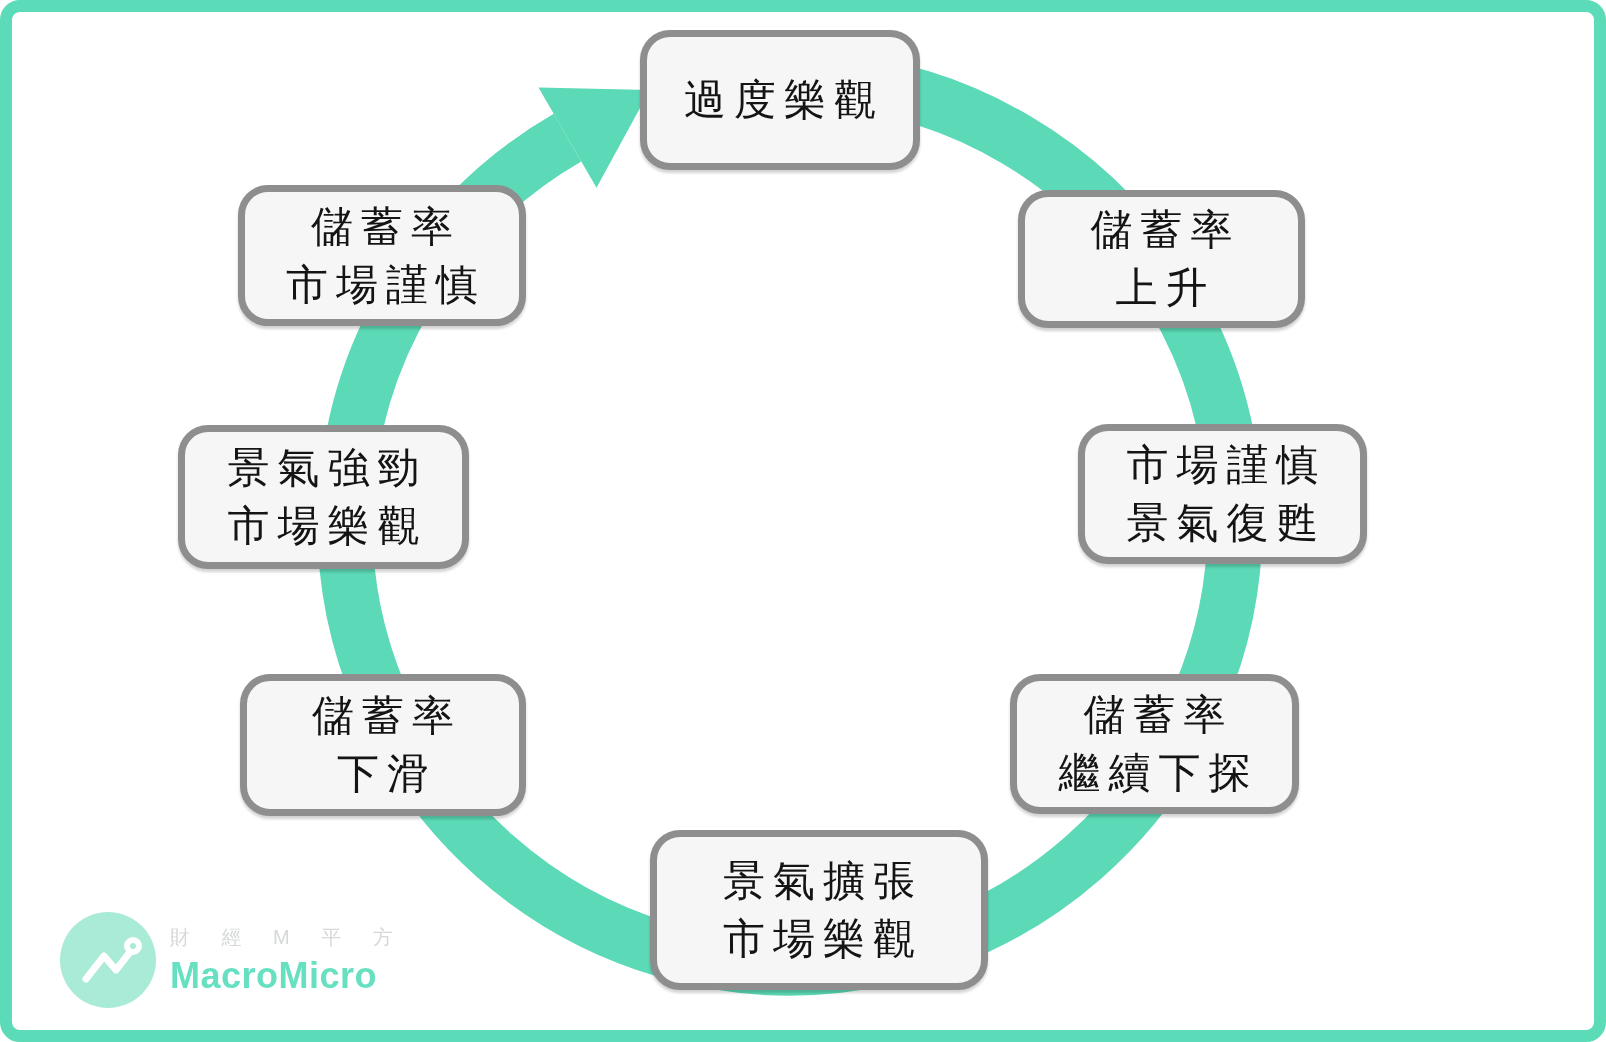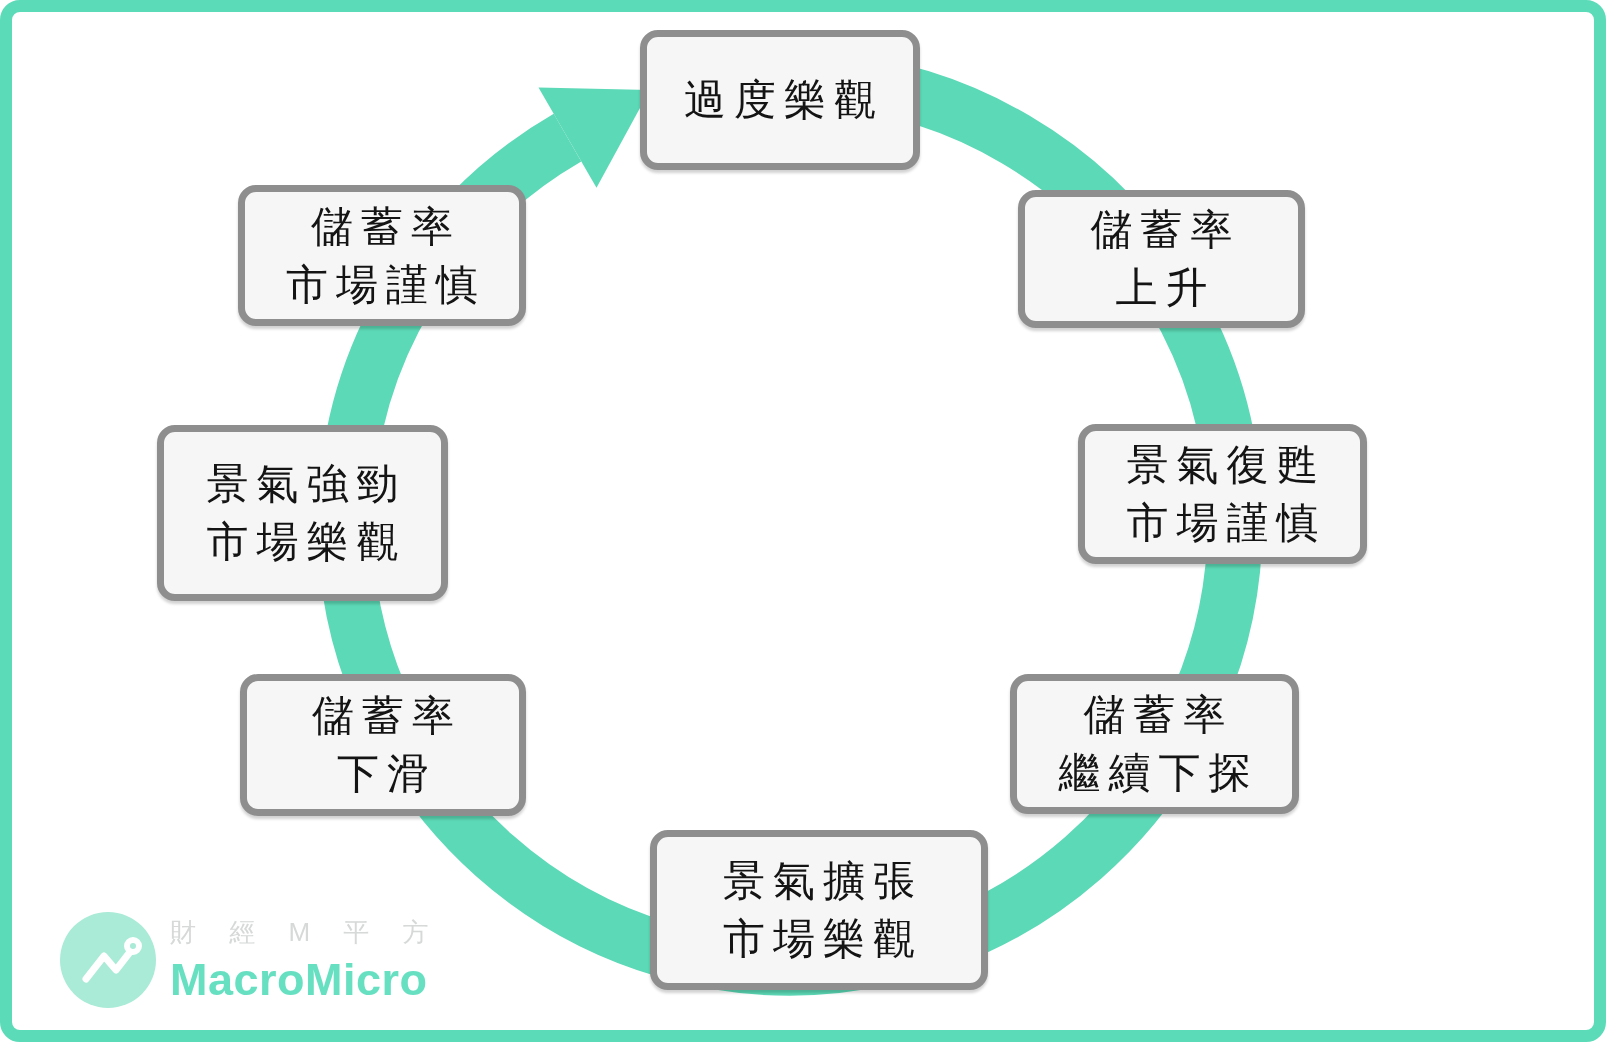--- a/index.html
+++ b/index.html
@@ -26,21 +26,21 @@
     fill: none;
     stroke: var(--teal, #5CD9B6);
     stroke-width: 55;
   }
   .ring-head { fill: var(--teal, #5CD9B6); }
 
   .node {
     position: absolute;
     background: var(--box-fill, #F6F6F6);
     border: 7px solid var(--box-border, #8E8E8E);
-    border-radius: 18px;
+    border-radius: 30px;
     box-shadow: 0 3px 3px rgba(0,0,0,0.18);
     display: flex;
     flex-direction: column;
     align-items: center;
     justify-content: center;
     text-align: center;
   }
   .node .line {
     color: var(--text, #141414);
     font-size: 42px;
@@ -49,21 +49,21 @@
     text-indent: 8px;
     white-space: nowrap;
   }
 
   .node-top          { left: 628px;  top: 18px;  width: 280px; height: 140px; }
   .node-top-right    { left: 1006px; top: 178px; width: 287px; height: 138px; }
   .node-right        { left: 1066px; top: 412px; width: 289px; height: 140px; }
   .node-bottom-right { left: 998px;  top: 662px; width: 289px; height: 140px; }
   .node-bottom       { left: 638px;  top: 818px; width: 338px; height: 160px; }
   .node-bottom-left  { left: 228px;  top: 662px; width: 286px; height: 142px; }
-  .node-left         { left: 145px;  top: 413px; width: 291px; height: 176px; }
+  .node-left         { left: 166px;  top: 413px; width: 291px; height: 144px; }
   .node-top-left     { left: 226px;  top: 173px; width: 288px; height: 141px; }
 
   .logo {
     position: absolute;
     left: 48px;
     top: 900px;
     display: flex;
     align-items: center;
     gap: 14px;
   }
@@ -72,28 +72,28 @@
     height: 96px;
     border-radius: 50%;
     background: var(--logo-circle, #A9EBD6);
     display: flex;
     align-items: center;
     justify-content: center;
     flex: 0 0 auto;
   }
   .logo-zh {
     color: var(--logo-zh, #D6D9D8);
-    font-size: 26px;
+    font-size: 20px;
     letter-spacing: 13px;
     white-space: nowrap;
     margin-bottom: 4px;
   }
   .logo-en {
     color: var(--logo-en, #67E0C2);
-    font-size: 45px;
+    font-size: 36px;
     font-weight: bold;
     letter-spacing: 0.5px;
     white-space: nowrap;
   }
 </style>
 </head>
 <body>
 
 <div class="frame">
 
@@ -105,22 +105,22 @@
   <div class="node node-top">
     <div class="line">過度樂觀</div>
   </div>
 
   <div class="node node-top-right">
     <div class="line">儲蓄率</div>
     <div class="line">上升</div>
   </div>
 
   <div class="node node-right">
+    <div class="line">市場謹慎</div>
     <div class="line">景氣復甦</div>
-    <div class="line">市場謹慎</div>
   </div>
 
   <div class="node node-bottom-right">
     <div class="line">儲蓄率</div>
     <div class="line">繼續下探</div>
   </div>
 
   <div class="node node-bottom">
     <div class="line">景氣擴張</div>
     <div class="line">市場樂觀</div>

